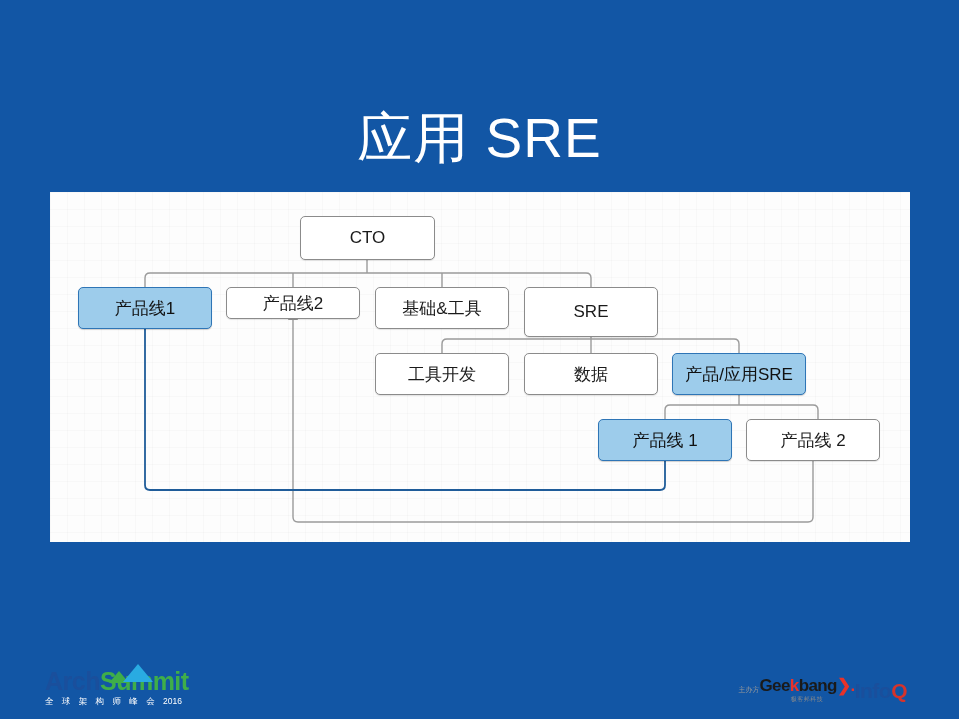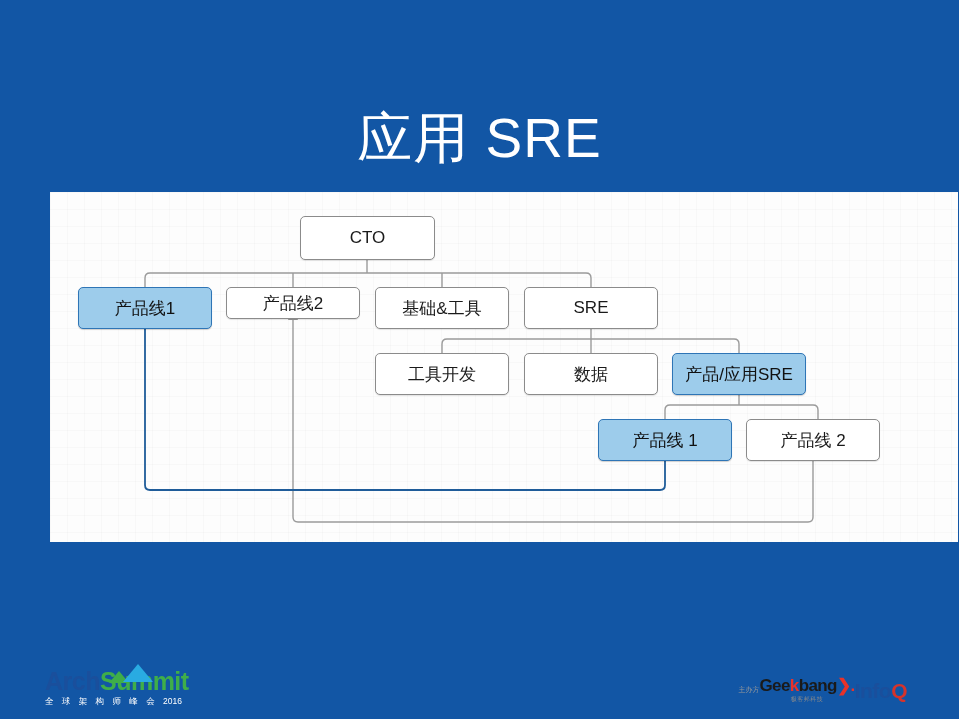--- a/index.html
+++ b/index.html
@@ -40,21 +40,20 @@
     left: 50px;
     top: 192px;
     width: 860px;
     height: 350px;
     background: #fdfdfd;
     background-image:
       linear-gradient(to right, rgba(0,0,0,0.018) 1px, transparent 1px),
       linear-gradient(to bottom, rgba(0,0,0,0.018) 1px, transparent 1px);
     background-size: 17px 17px;
     overflow: hidden;
-    padding-left: 48px;
   }
   .diagram-svg {
     position: absolute;
     left: 0;
     top: 0;
   }
   
   .node {
     position: absolute;
     box-sizing: border-box;
@@ -197,21 +196,21 @@
         <path d="M 615 269 L 615 293 Q 615 298 610 298 L 100 298 Q 95 298 95 293 L 95 125"></path>
       </g>
       <polygon points="95,113 89,128 101,128" fill="#1f5c99"></polygon>
     </svg>
 
     <div class="node" style="left:250px; top:24px; width:135px; height:44px;">CTO</div>
 
     <div class="node hl" style="left:28px; top:95px; width:134px; height:42px;">产品线1</div>
     <div class="node" style="left:176px; top:95px; width:134px; height:32px;">产品线2</div>
     <div class="node" style="left:325px; top:95px; width:134px; height:42px;">基础&amp;工具</div>
-    <div class="node" style="left:474px; top:95px; width:134px; height:42px;">SRE</div>
+    <div class="node" style="left:474px; top:95px; width:134px; height:50px;">SRE</div>
 
     <div class="node" style="left:325px; top:161px; width:134px; height:42px;">工具开发</div>
     <div class="node" style="left:474px; top:161px; width:134px; height:42px;">数据</div>
     <div class="node hl" style="left:622px; top:161px; width:134px; height:42px;">产品/应用SRE</div>
 
     <div class="node hl" style="left:548px; top:227px; width:134px; height:42px;">产品线 1</div>
     <div class="node" style="left:696px; top:227px; width:134px; height:42px;">产品线 2</div>
 
   </div>
 

